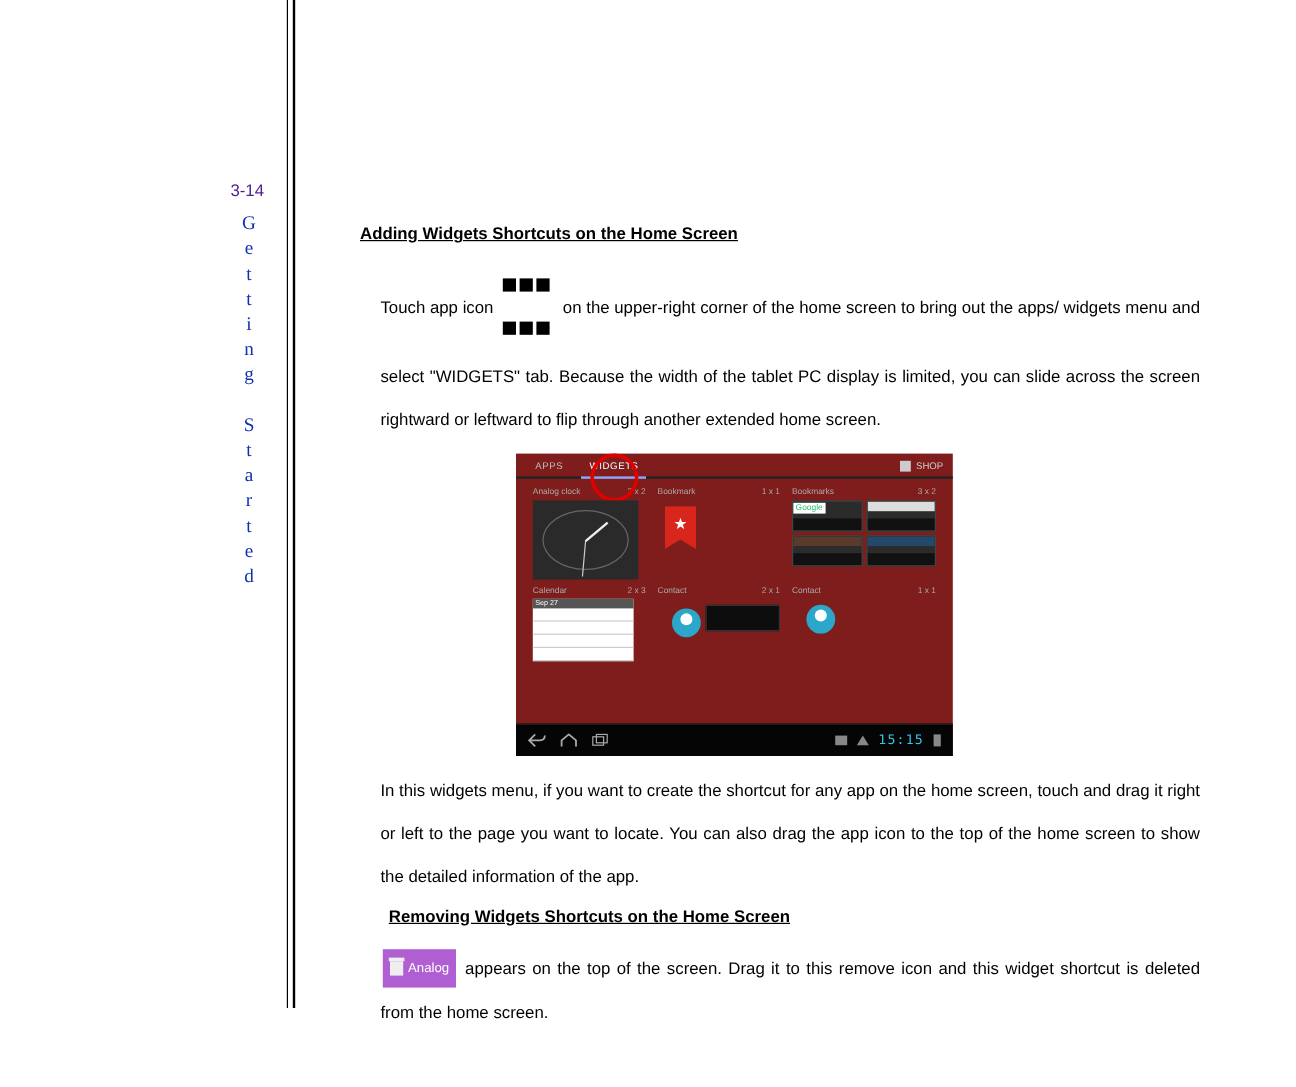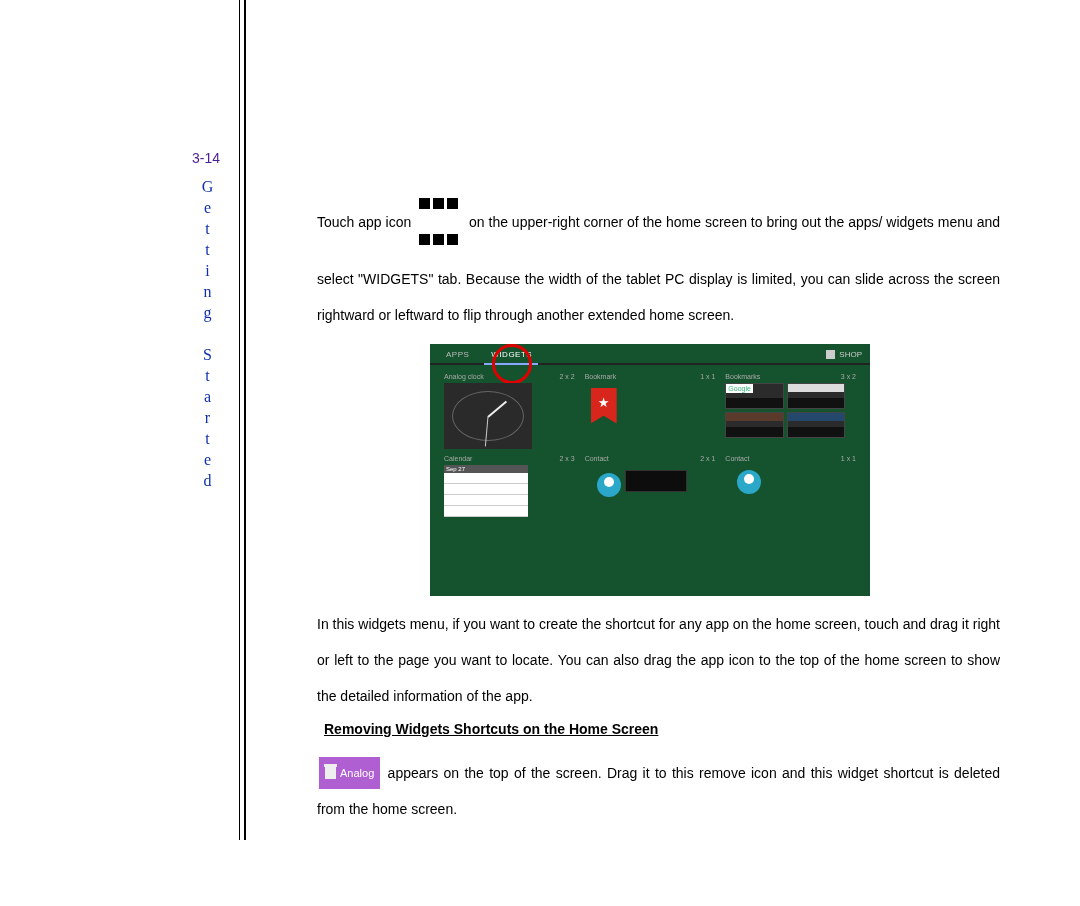--- a/index.html
+++ b/index.html
@@ -79,23 +79,23 @@
     background: #000;
     margin-right: 3px;
   }
   
   .tablet-wrap {
     margin: 10px auto 10px auto;
     width: 440px;
   }
   .tablet {
     position: relative;
-    width: 440px;
+    width: 364px;
     height: 252px;
-    background: #14532d;
+    background: #7f1d1d;
     color: #ddd;
     font-size: 8px;
   }
   .t-top {
     display: flex;
     align-items: center;
     padding: 6px 8px 0 16px;
     gap: 22px;
   }
   .t-tab { color: #bbb; font-size: 8px; letter-spacing: .5px; }
@@ -188,20 +188,21 @@
 <div class="page">
 
   <div class="inner-rule"></div>
   <div class="outer-rule"></div>
 
   <div class="page-number">3-14</div>
   <div class="side-label">Getting Started</div>
 
   <div class="content">
 
+    <p class="h">Adding Widgets Shortcuts on the Home Screen</p>
 
     <p class="p">
       <span>Touch app icon</span>
       <span class="grid-icon"><span></span><span></span><span></span><br><span></span><span></span><span></span></span>
       <span>on the upper-right corner of the home screen to bring out the apps/ widgets menu and select "WIDGETS" tab. Because the width of the tablet PC display is limited, you can slide across the screen rightward or leftward to flip through another extended home screen.</span>
     </p>
 
     <div class="tablet-wrap">
       <div class="tablet">
 
@@ -282,20 +283,44 @@
           </div>
           <div class="cell">
             <div class="cell-head">
               <span>Contact</span>
               <span>1 x 1</span>
             </div>
             <div class="avatar"></div>
           </div>
         </div>
 
+        <div class="navbar">
+          <span class="nav-ico">
+            <svg viewBox="0 0 16 12">
+                <path d="M6 1 L1 6 L6 11 M1 6 H10 Q14 6 14 2" fill="none" stroke="#aaa" stroke-width="1.5"></path>
+              </svg>
+          </span>
+          <span class="nav-ico">
+            <svg viewBox="0 0 16 12">
+                <path d="M2 11 V6 L8 1 L14 6 V11" fill="none" stroke="#aaa" stroke-width="1.5"></path>
+              </svg>
+          </span>
+          <span class="nav-ico">
+            <svg viewBox="0 0 16 12">
+                <rect x="2" y="3" width="9" height="7" fill="none" stroke="#aaa"></rect>
+                <rect x="5" y="1" width="9" height="7" fill="none" stroke="#aaa"></rect>
+              </svg>
+          </span>
+          <div class="nav-right">
+            <span class="env"></span>
+            <span class="tri"></span>
+            <span class="clock">15:15</span>
+            <span class="batt"></span>
+          </div>
+        </div>
       </div>
     </div>
 
     <p class="p">In this widgets menu, if you want to create the shortcut for any app on the home screen, touch and drag it right or left to the page you want to locate. You can also drag the app icon to the top of the home screen to show the detailed information of the app.</p>
 
     <p class="h p2">Removing Widgets Shortcuts on the Home Screen</p>
 
     <p class="p">
       <span class="remove-pill">
         <span class="can"></span>

